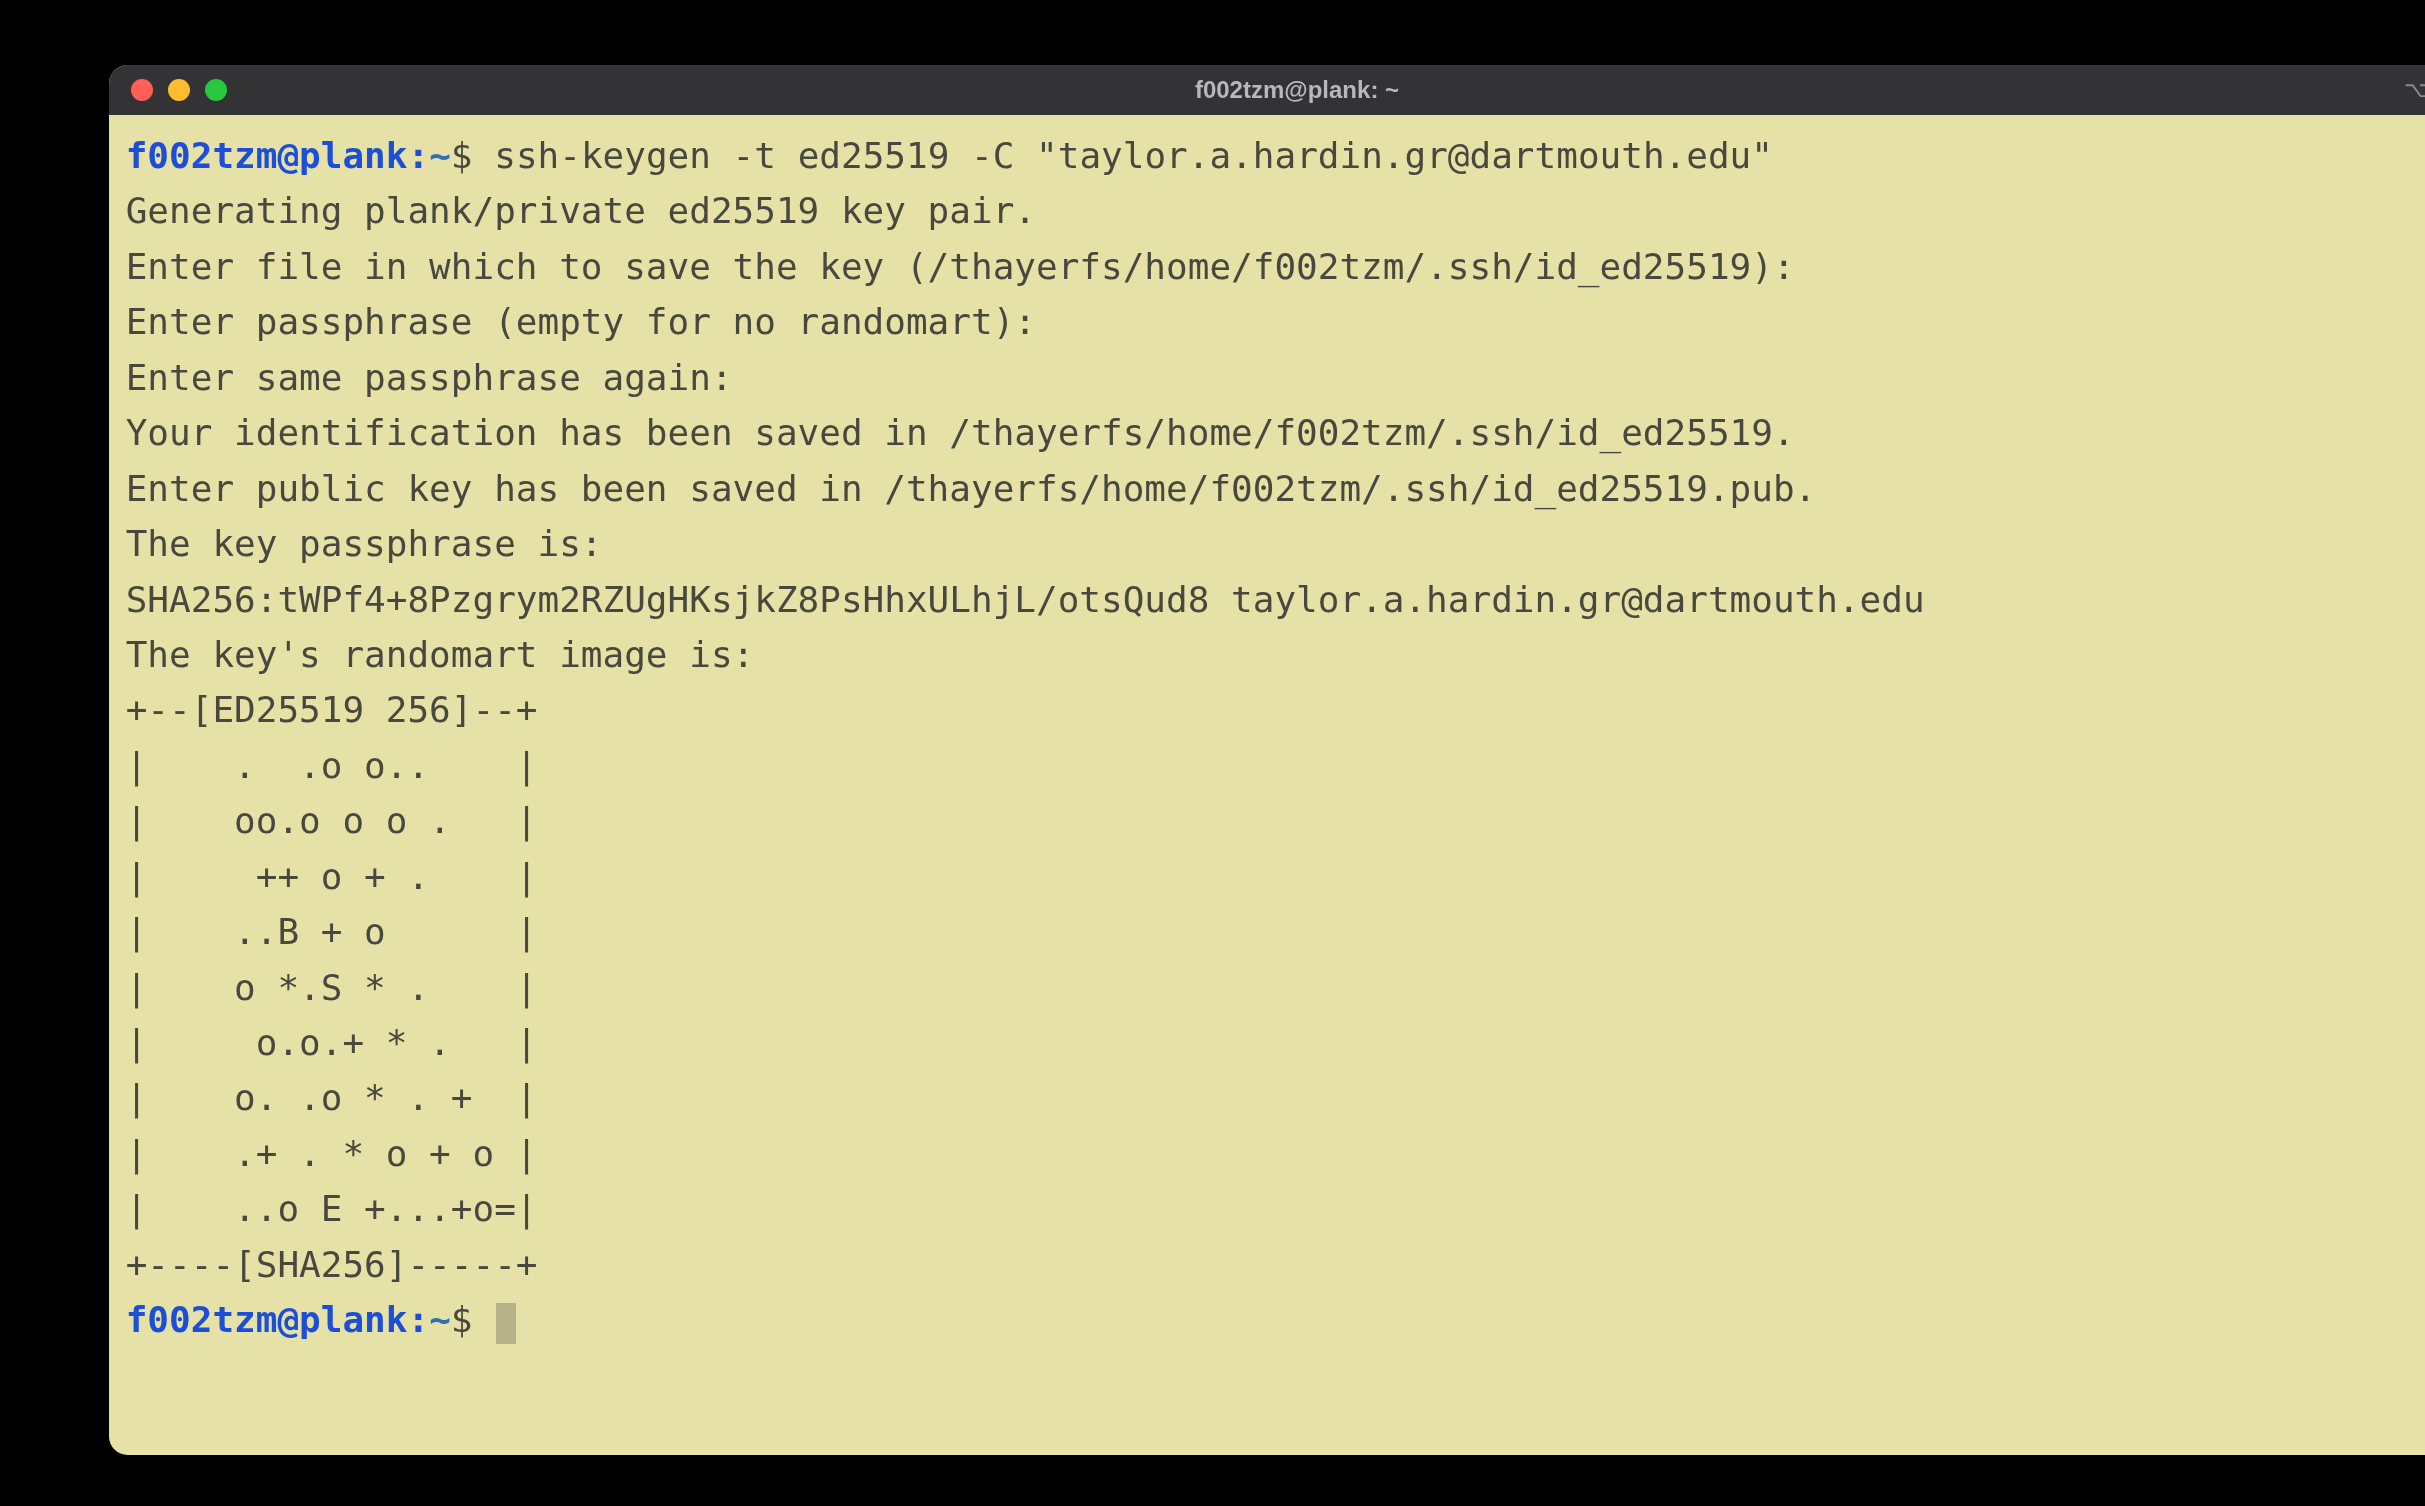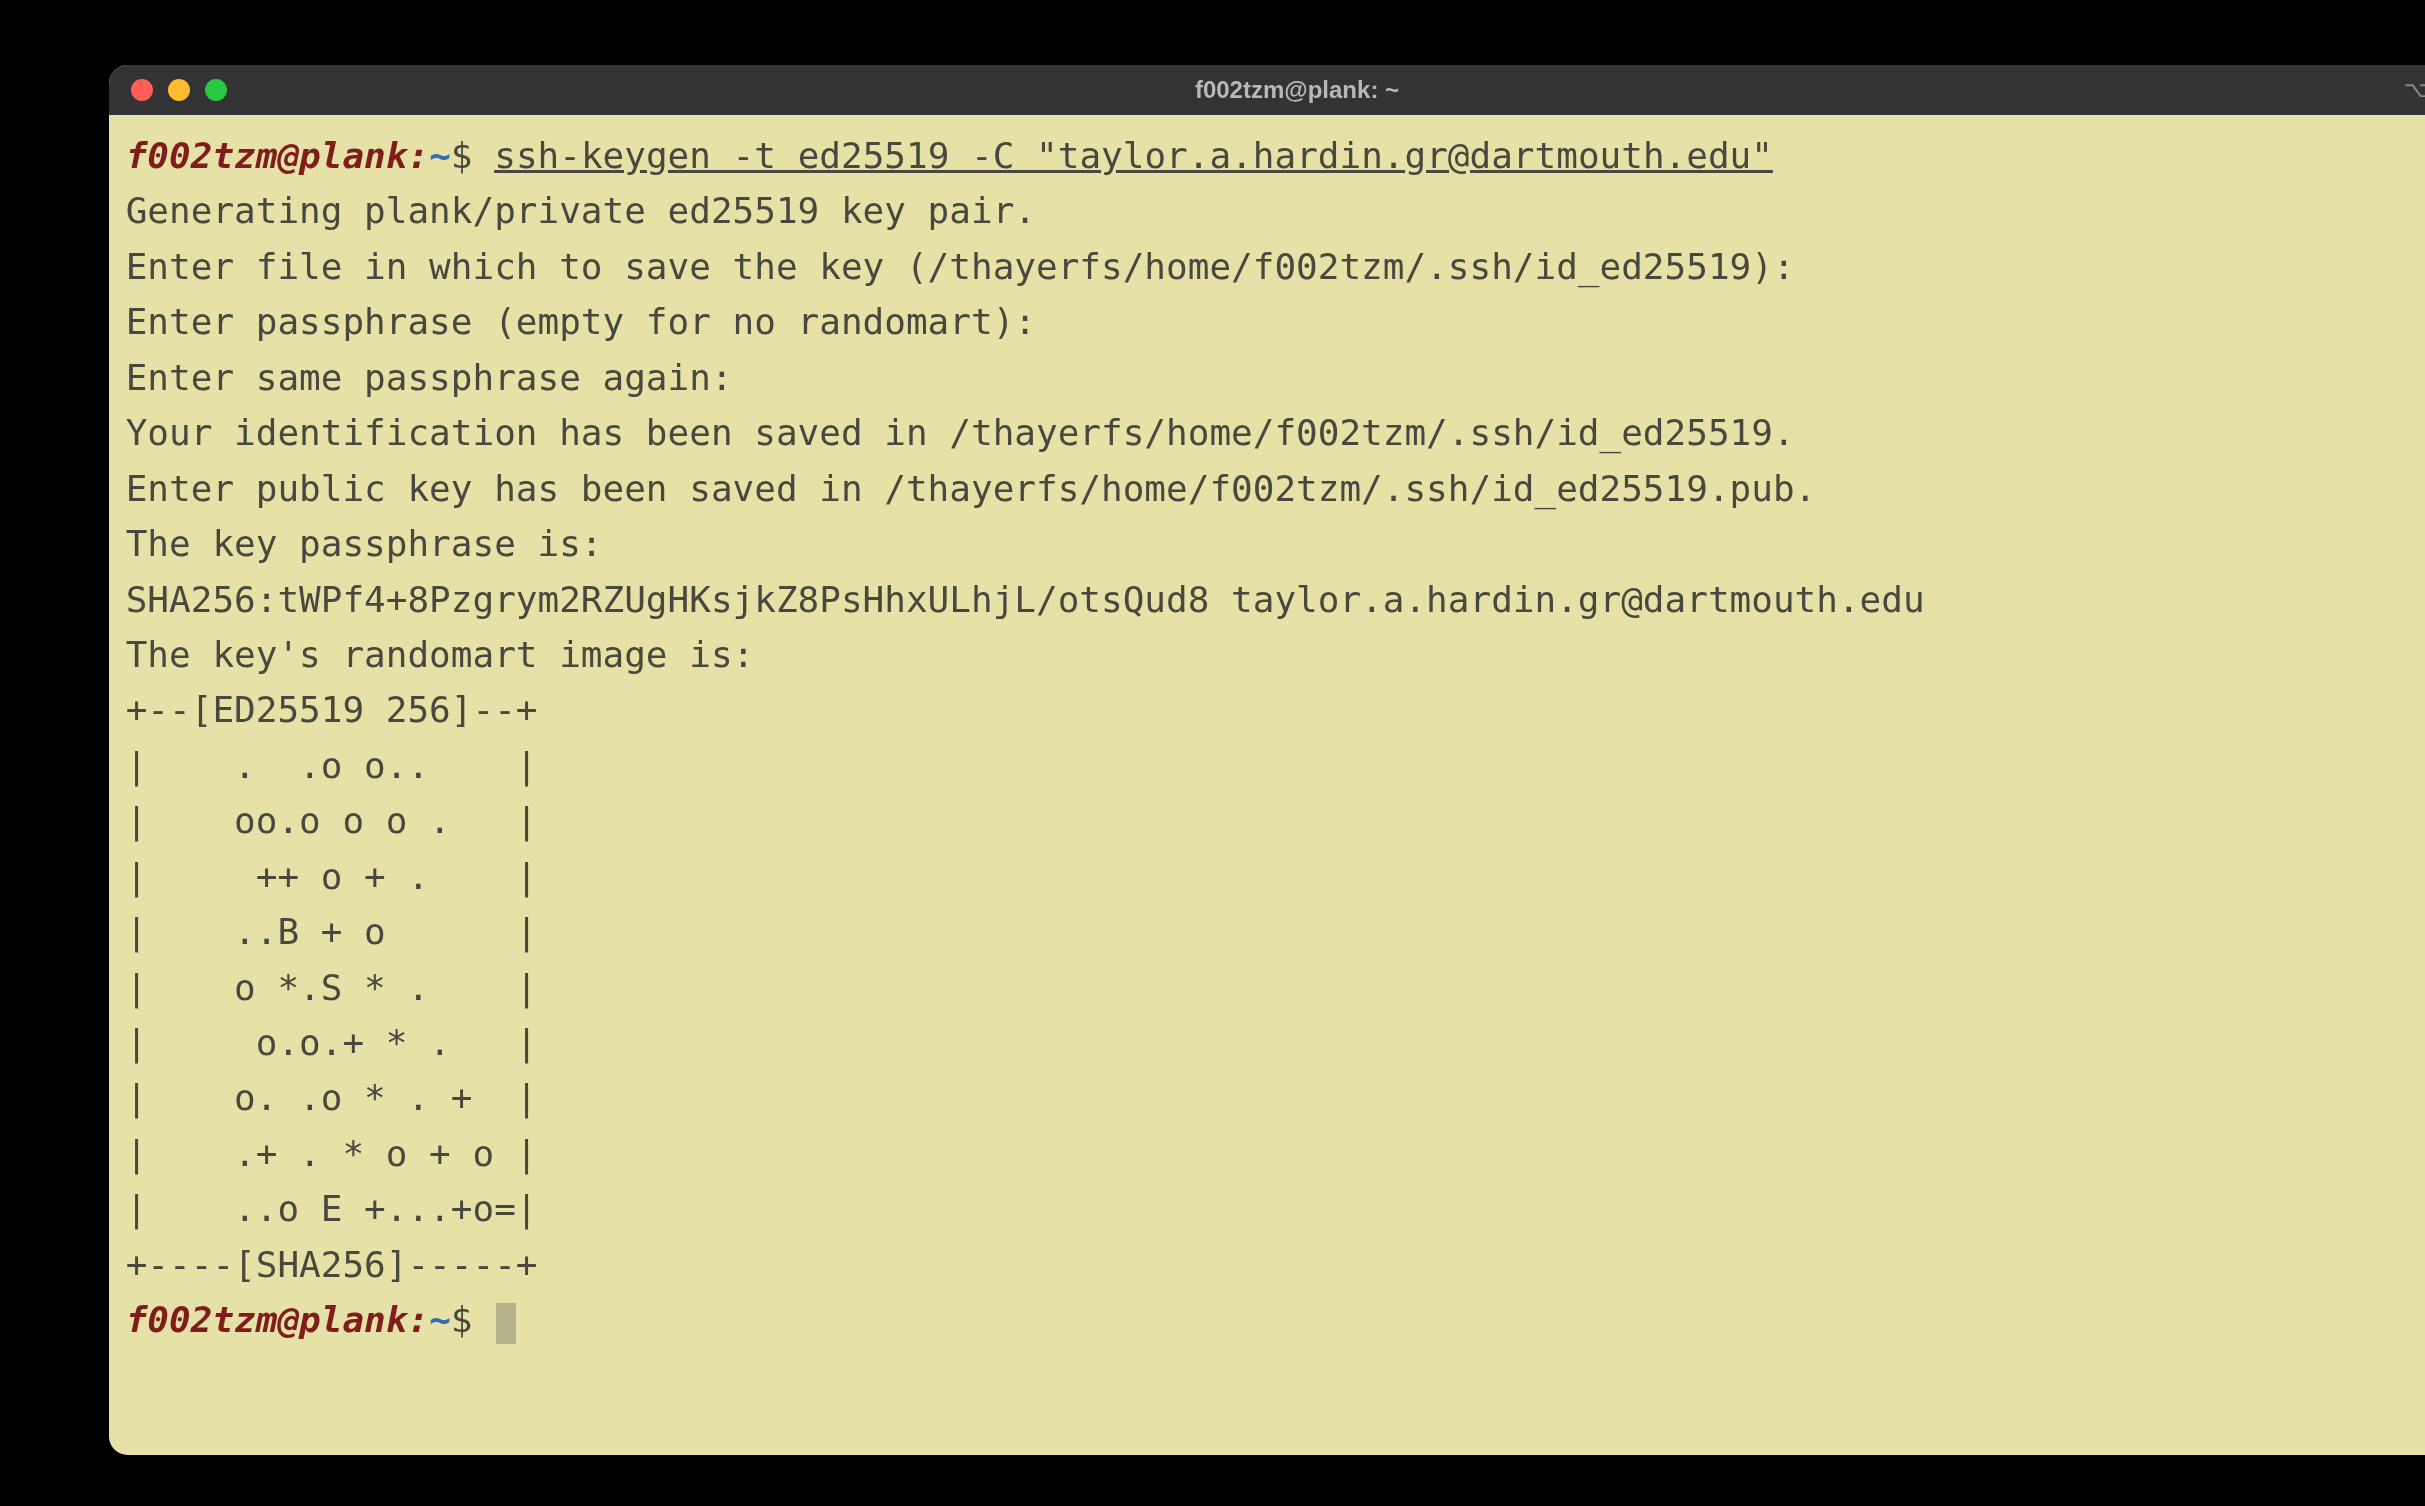--- a/index.html
+++ b/index.html
@@ -71,24 +71,24 @@
     font-size: 36px;
     line-height: 1.54;
     color: #48483f;
     position: relative;
     overflow: hidden;
   }
   .terminal-content {
     white-space: pre;
     font-family: "SF Mono", "Menlo", "Monaco", "Consolas", monospace;
   }
-  .prompt-user { color: #7f1d1d; font-weight: 600; font-style: italic; }
+  .prompt-user { color: #1d4ed8; font-weight: 600; }
   .prompt-path { color: #2f6fb5; font-weight: 600; }
   .prompt-dollar { color: #48483f; }
-  .cmd { color: #48483f; text-decoration: underline; }
+  .cmd { color: #48483f; }
   .cursor {
     display: inline-block;
     width: 20.4px;
     height: 41px;
     background: #b6b28a;
     vertical-align: text-bottom;
     margin-left: 1.9px;
     position: relative;
     top: 3.7px;
   }

